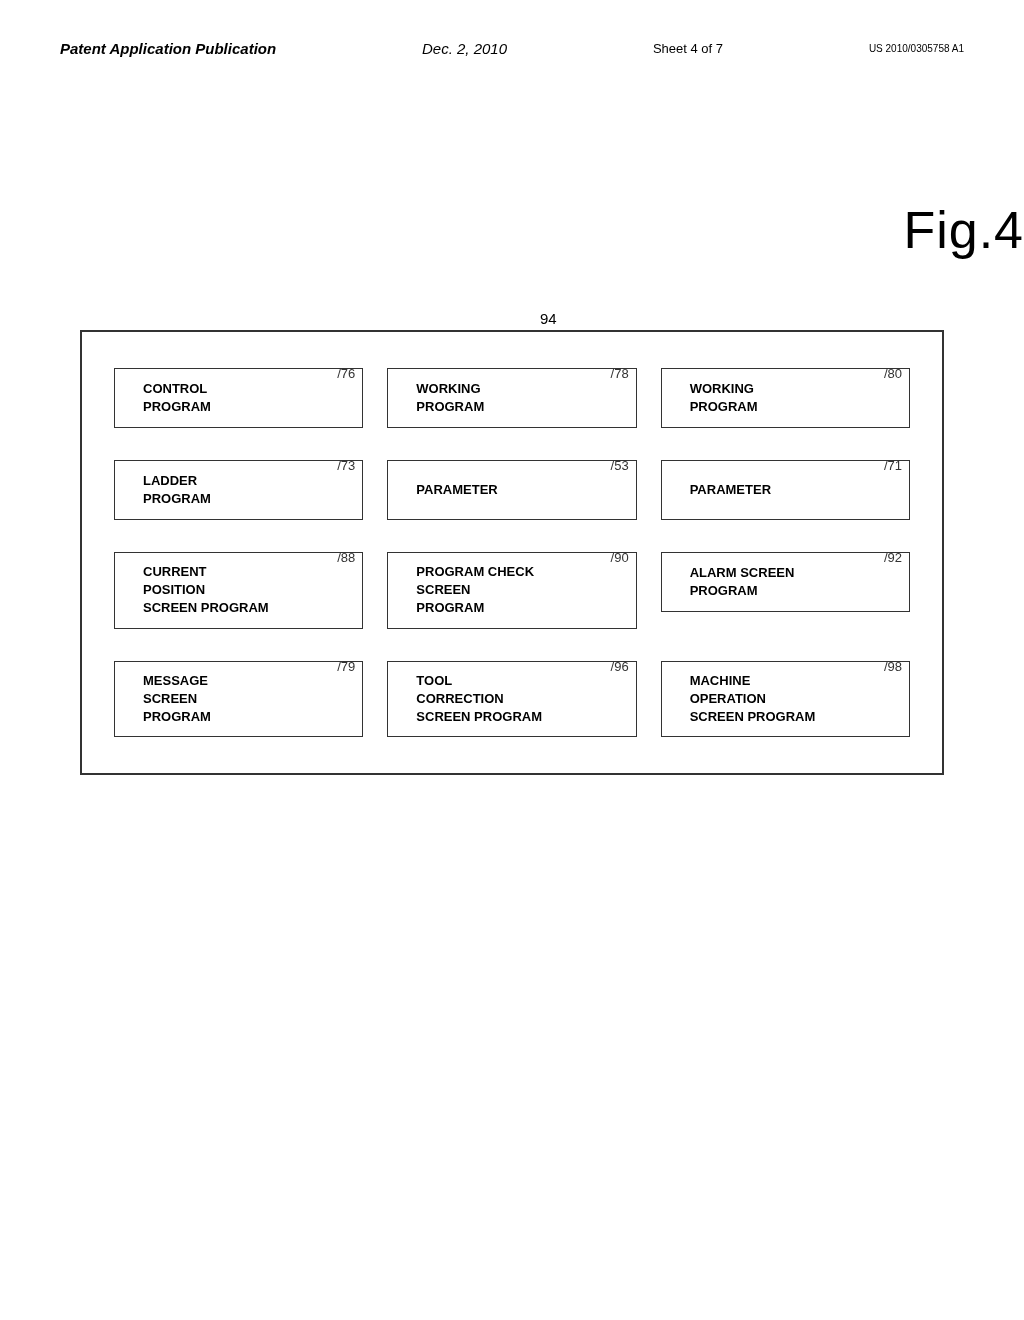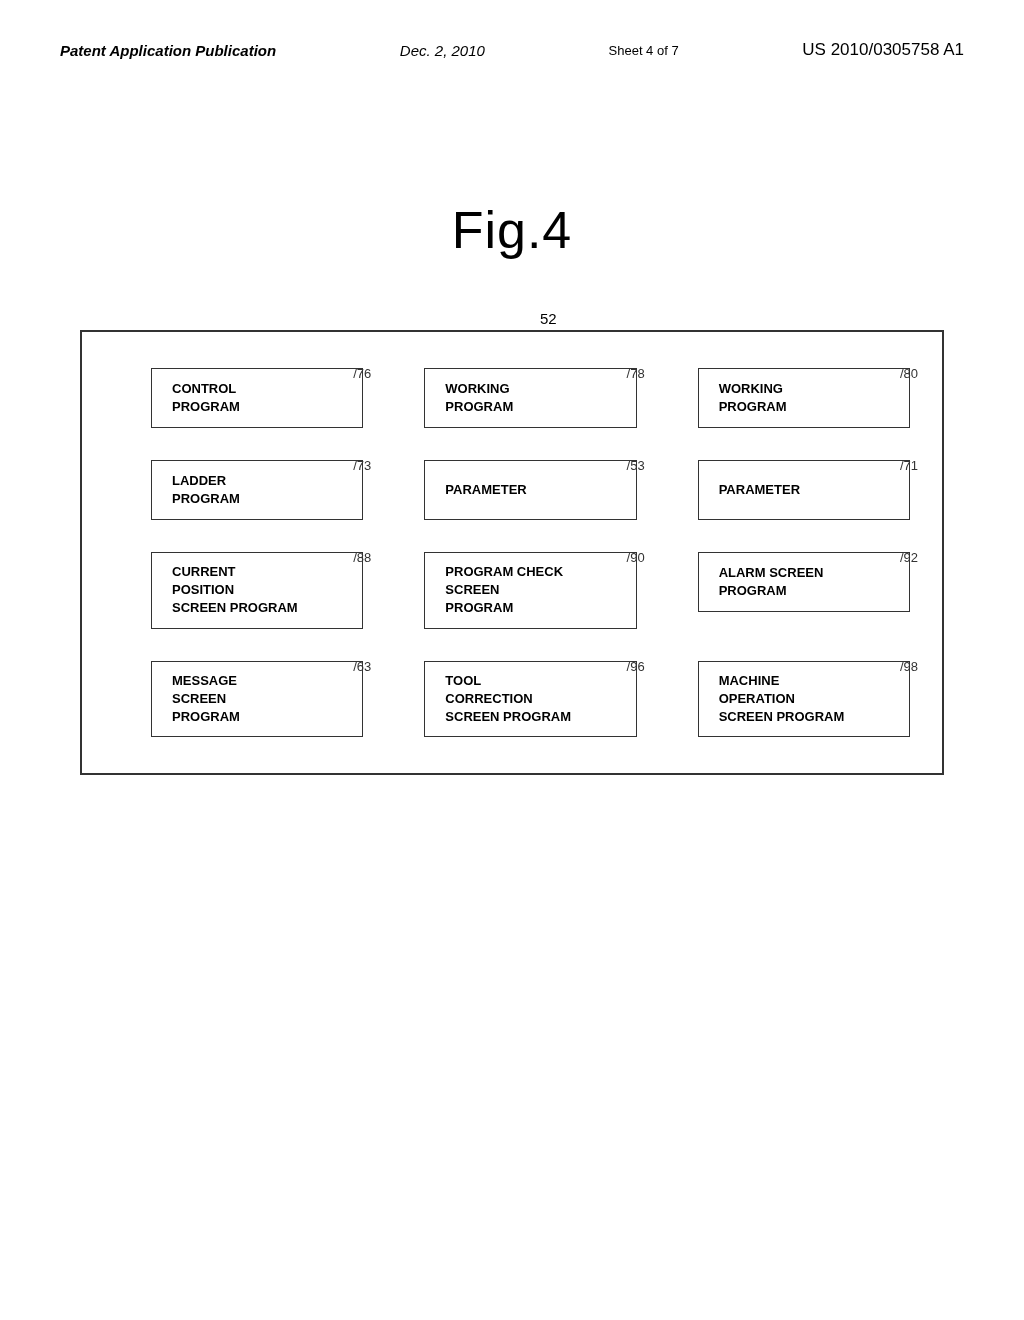--- a/index.html
+++ b/index.html
@@ -33,29 +33,29 @@
     .header-center {
       font-size: 15px;
       font-style: italic;
     }
 
     .header-sheet {
       font-size: 13px;
     }
 
     .header-right {
-      font-size: 17px;
+      font-size: 10px;
     }
 
     .fig-title {
       position: absolute;
       top: 200px;
       left: 0;
       right: 0;
-      text-align: center;
+      text-align: right;
       font-size: 52px;
       font-weight: normal;
       letter-spacing: 1px;
     }
 
     .diagram-container {
       position: absolute;
       top: 330px;
       left: 80px;
       right: 80px;
@@ -81,36 +81,35 @@
     .cell {
       position: relative;
       padding: 16px 12px;
       display: flex;
       align-items: flex-start;
       min-height: 90px;
     }
 
     .cell-box {
       border: 1.5px solid #333;
-      padding: 10px 20px;
+      padding: 10px 28px;
       font-size: 13px;
       font-weight: bold;
       line-height: 1.4;
       text-align: left;
       flex: 1;
       min-height: 60px;
       display: flex;
       align-items: center;
-      margin-left: 37px;
     }
 
     .ref-num {
       position: absolute;
       top: 14px;
-      right: 4px;
+      right: 20px;
       font-size: 13px;
       color: #333;
     }
 
     
     .ref-num::before {
       content: '/';
       font-size: 13px;
     }
   </style>
@@ -120,21 +119,21 @@
 <div class="header">
   <span class="header-left">Patent Application Publication</span>
   <span class="header-center">Dec. 2, 2010</span>
   <span class="header-sheet">Sheet 4 of 7</span>
   <span class="header-right">US 2010/0305758 A1</span>
 </div>
 
 <div class="fig-title">Fig.4</div>
 
 <div class="ref-label-52">
-  <span>52</span>
+  <span>94</span>
 </div>
 
 <div class="diagram-container">
   <div class="diagram-grid" id="diagram-grid">
   <div class="cell">
         <div class="cell-box">CONTROL<br>PROGRAM</div>
         <span class="ref-num">76</span>
       </div>
       <div class="cell">
         <div class="cell-box">WORKING<br>PROGRAM</div>
@@ -163,21 +162,21 @@
       <div class="cell">
         <div class="cell-box">PROGRAM CHECK<br>SCREEN<br>PROGRAM</div>
         <span class="ref-num">90</span>
       </div>
       <div class="cell">
         <div class="cell-box">ALARM SCREEN<br>PROGRAM</div>
         <span class="ref-num">92</span>
       </div>
       <div class="cell">
         <div class="cell-box">MESSAGE<br>SCREEN<br>PROGRAM</div>
-        <span class="ref-num">63</span>
+        <span class="ref-num">79</span>
       </div>
       <div class="cell">
         <div class="cell-box">TOOL<br>CORRECTION<br>SCREEN PROGRAM</div>
         <span class="ref-num">96</span>
       </div>
       <div class="cell">
         <div class="cell-box">MACHINE<br>OPERATION<br>SCREEN PROGRAM</div>
         <span class="ref-num">98</span>
       </div>
     </div>

